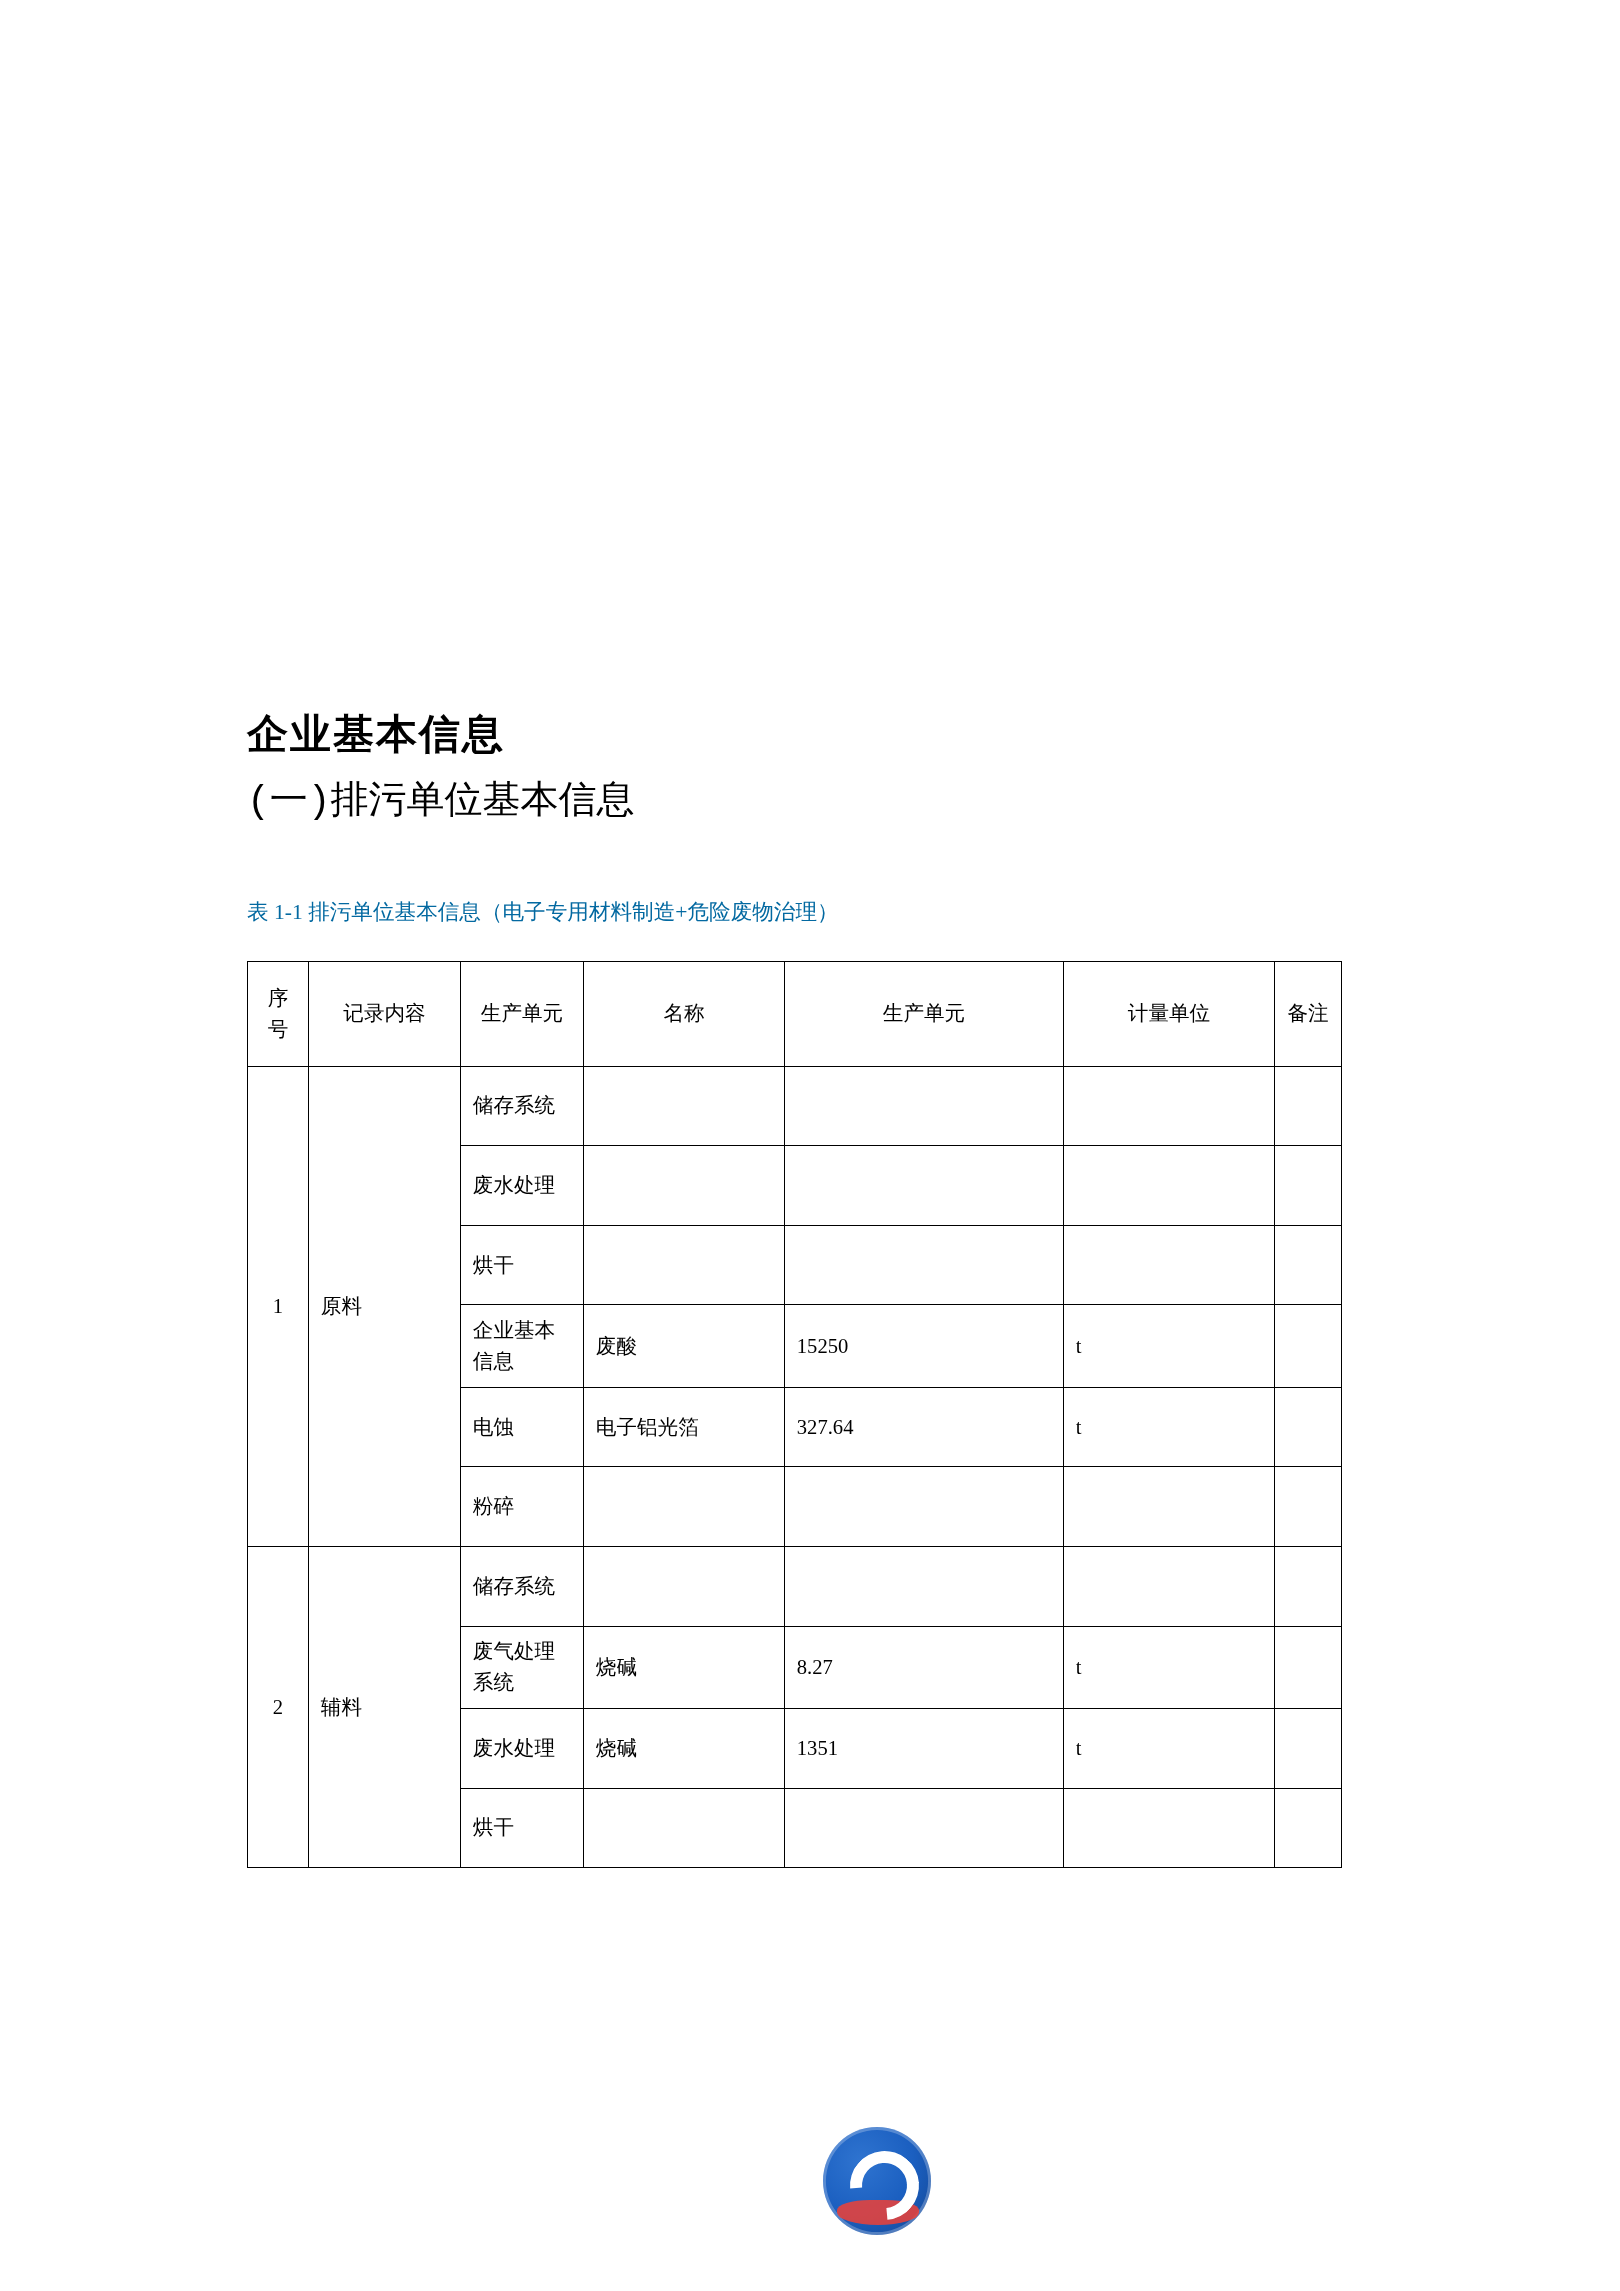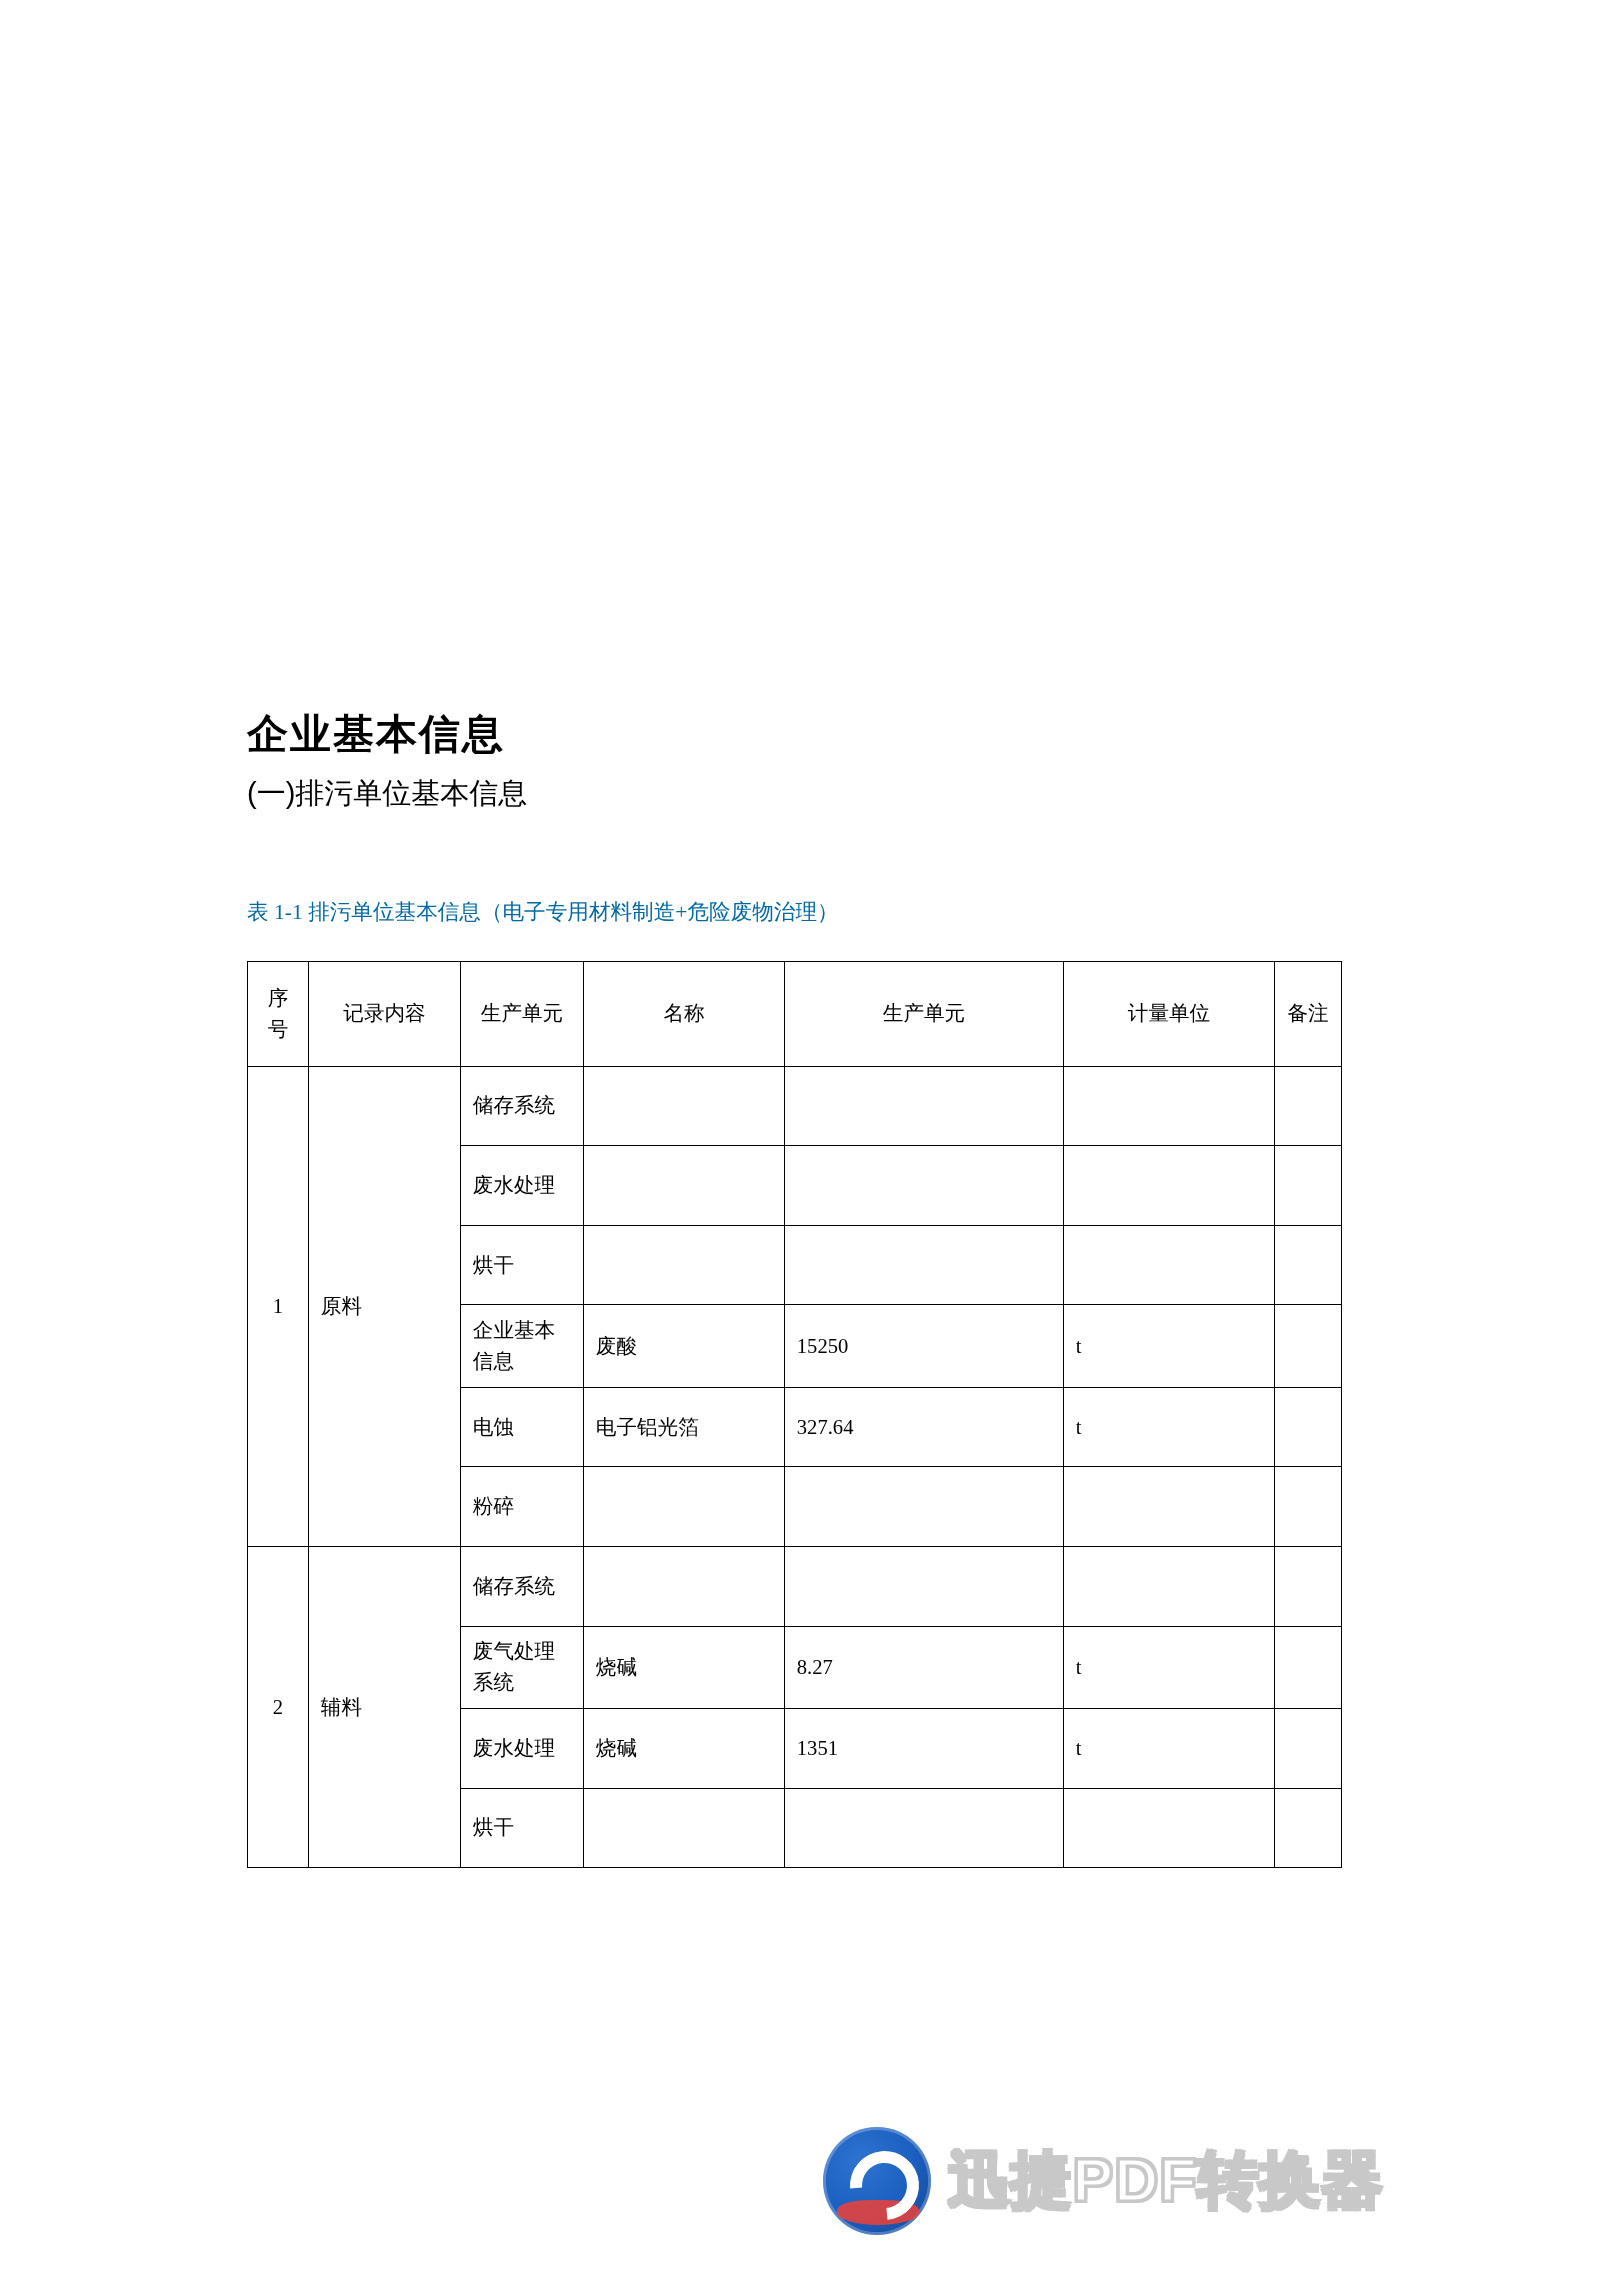--- a/index.html
+++ b/index.html
@@ -37,22 +37,22 @@
     font-weight: bold;
     letter-spacing: 2px;
     color: #000000;
     white-space: nowrap;
     margin-top: 40px;
   }
   .section-title {
     position: absolute;
     left: 0;
     top: 774px;
-    font-family: Liberation Sans, sans-serif;
-    font-size: 29px;
+    font-family: Liberation Mono, monospace;
+    font-size: 38px;
     color: #000000;
     white-space: nowrap;
   }
   .table-caption {
     position: absolute;
     left: 0;
     top: 897px;
     font-family: "Liberation Serif", serif;
     font-size: 21.6px;
     color: #0369a1;
@@ -261,16 +261,15 @@
           <td class="left tall-cell"></td>
           <td class="left tall-cell"></td>
           <td class="left tall-cell"></td>
         </tr>
       </tbody>
     </table>
   </div>
 
   <div class="watermark">
     <div class="wm-logo"></div>
-    <div class="wm-text">迅捷PDF转换器</div>
   </div>
 </div>
 
 
 </body></html>

